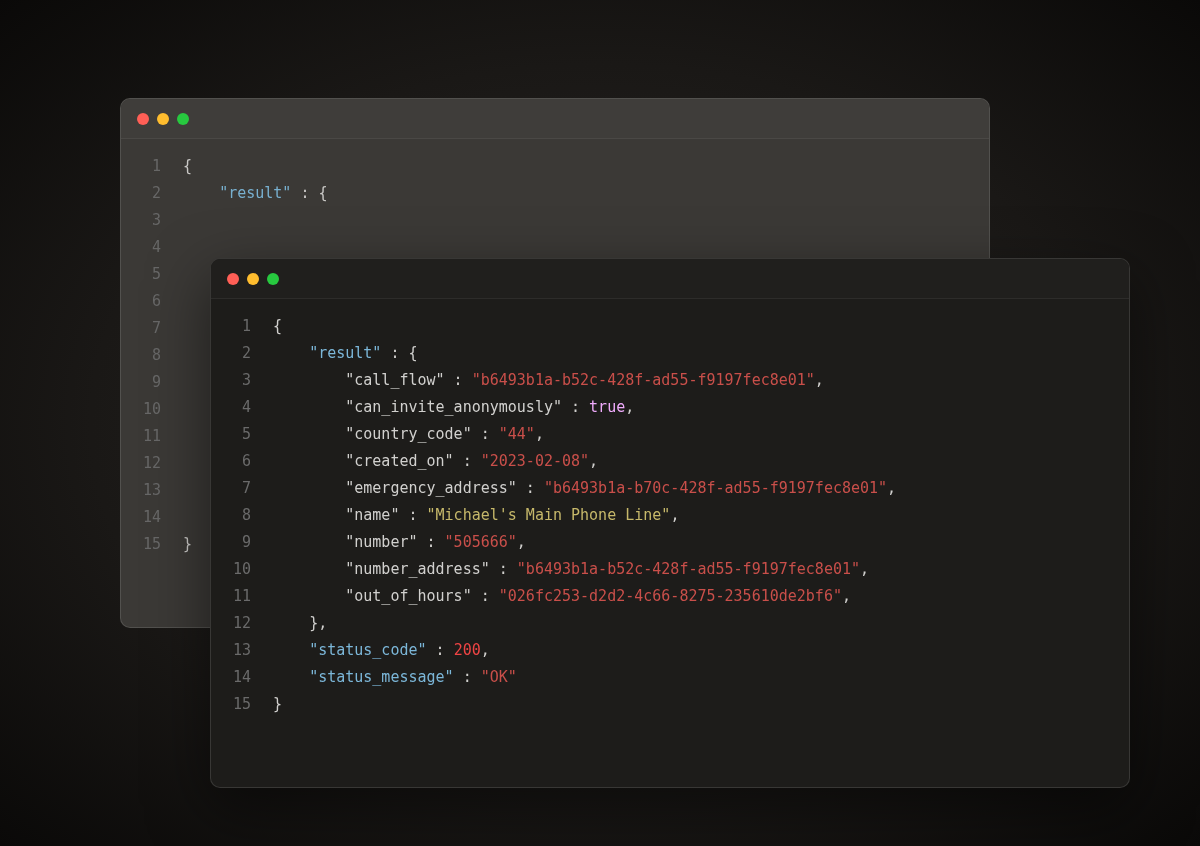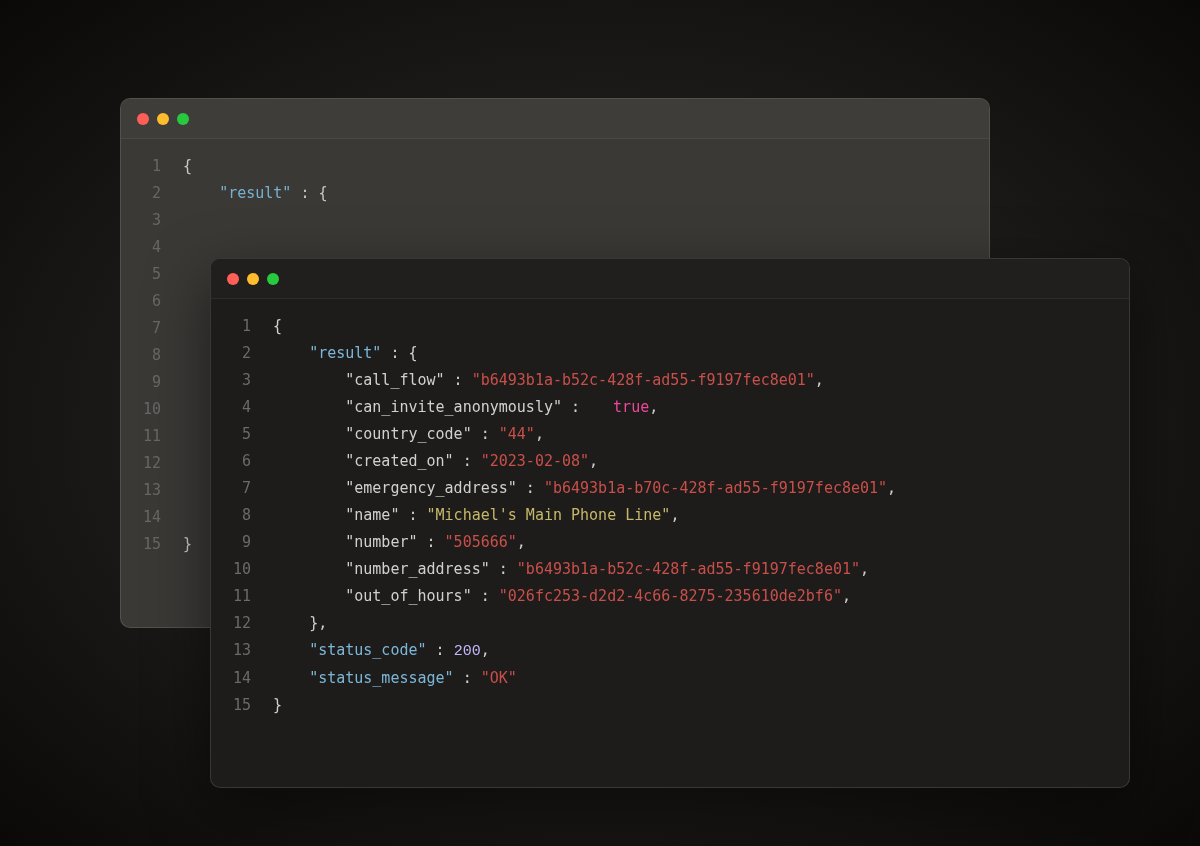--- a/index.html
+++ b/index.html
@@ -64,22 +64,22 @@
       text-align: right;
       color: #6a6a6a;
       margin-right: 22px;
       flex-shrink: 0;
       user-select: none;
     }
     .token-punct { color: #d1d0ce; }
     .token-key { color: #7cb7d9; }
     .token-string-red { color: #c94f4a; }
     .token-string-yellow { color: #c6b86a; }
-    .token-bool { color: #ec4899; margin-left: 24px; }
-    .token-number { color: #c4b5fd; font-family: Liberation Mono, monospace; }
+    .token-bool { color: #f0abfc; }
+    .token-number { color: #ef4444; }
     .blurred { filter: blur(0.3px); opacity: 0.95; }
   </style>
 </head>
 <body>
 
 <div class="window window-back">
   <div class="title-bar">
     <div class="traffic-light close-icon"></div>
     <div class="traffic-light minimize-icon"></div>
     <div class="traffic-light maximize-icon"></div>

